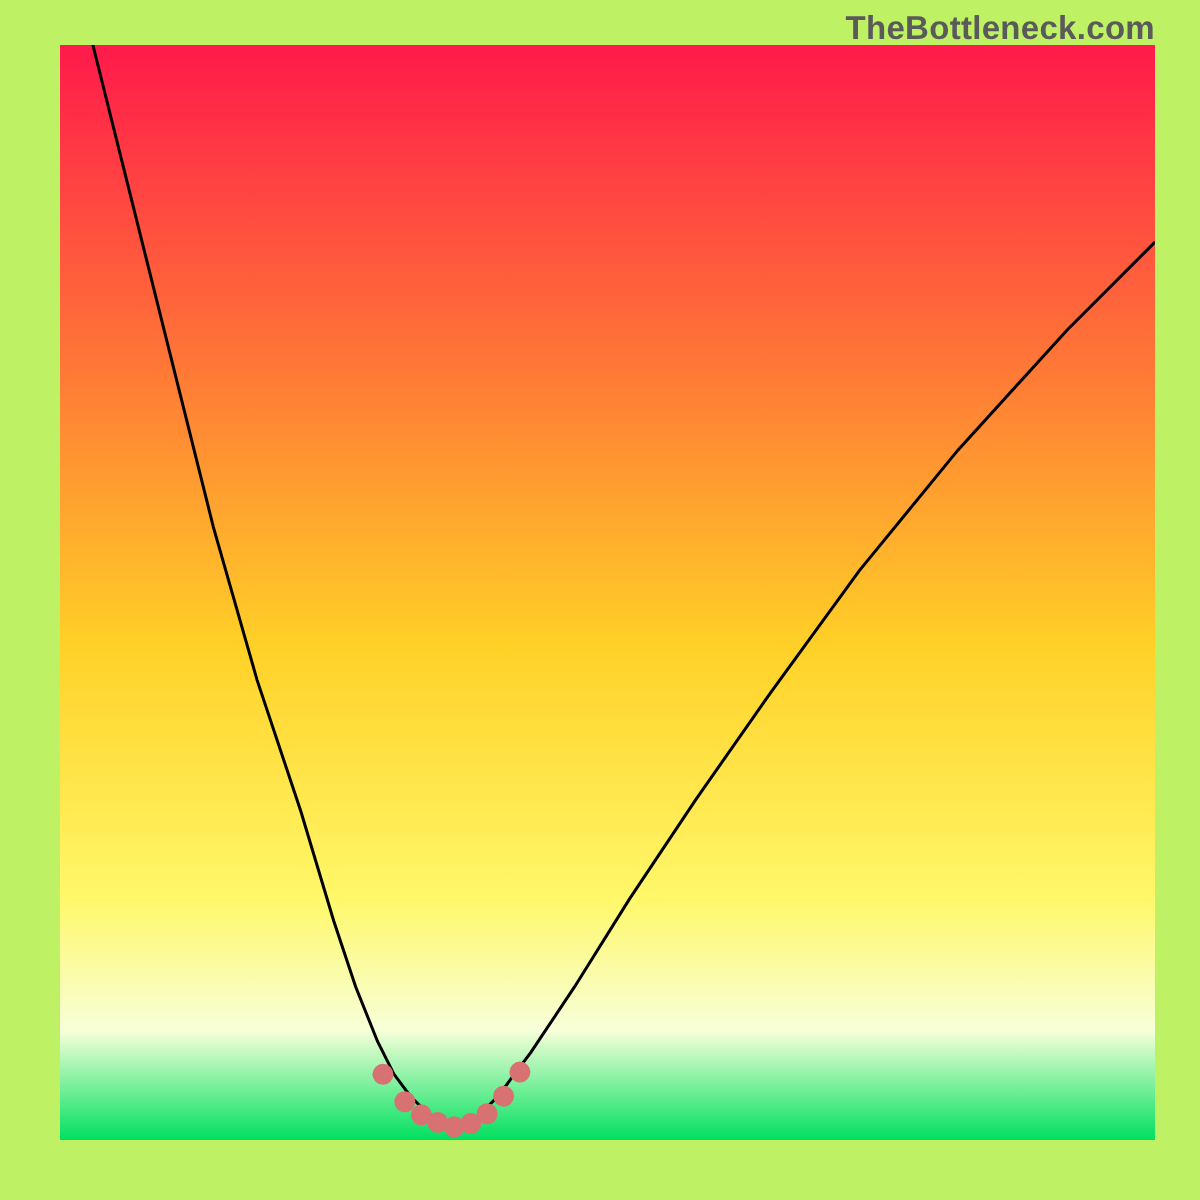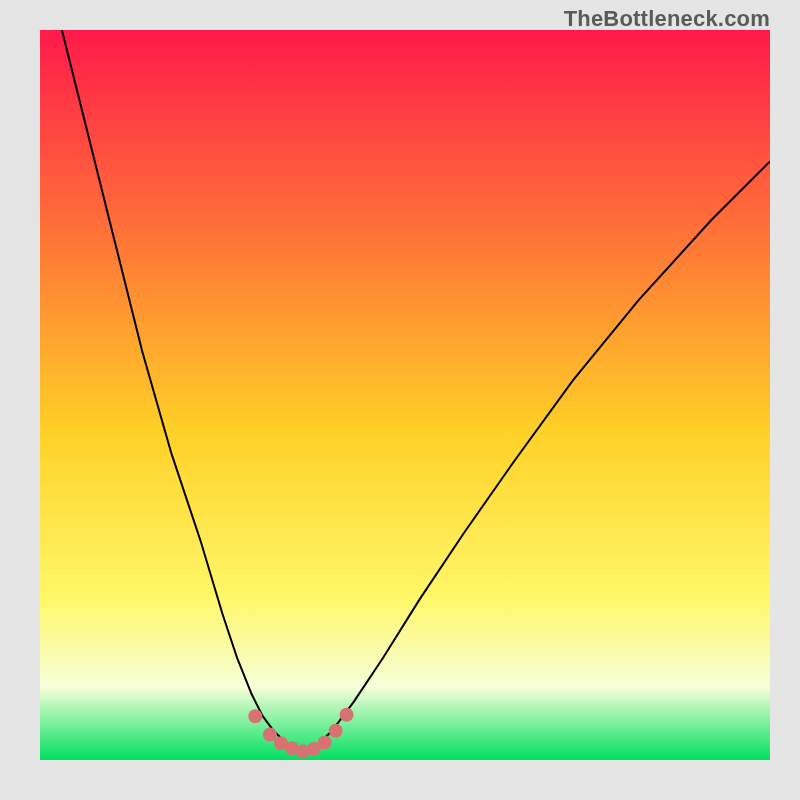--- a/index.html
+++ b/index.html
@@ -8,21 +8,21 @@
     width: 800px;
     height: 800px;
     overflow: hidden;
     background: #000;
     font-family: Arial, Helvetica, sans-serif;
   }
   .frame {
     position: absolute;
     left: 0; top: 0;
     width: 800px; height: 800px;
-    background: #e5e5e5;
+    background: #bef264;
   }
   .plot {
     position: absolute;
     left: 40px;
     top: 30px;
     width: 730px;
     height: 730px;
     overflow: hidden;
   }
   .gradient-fill {

